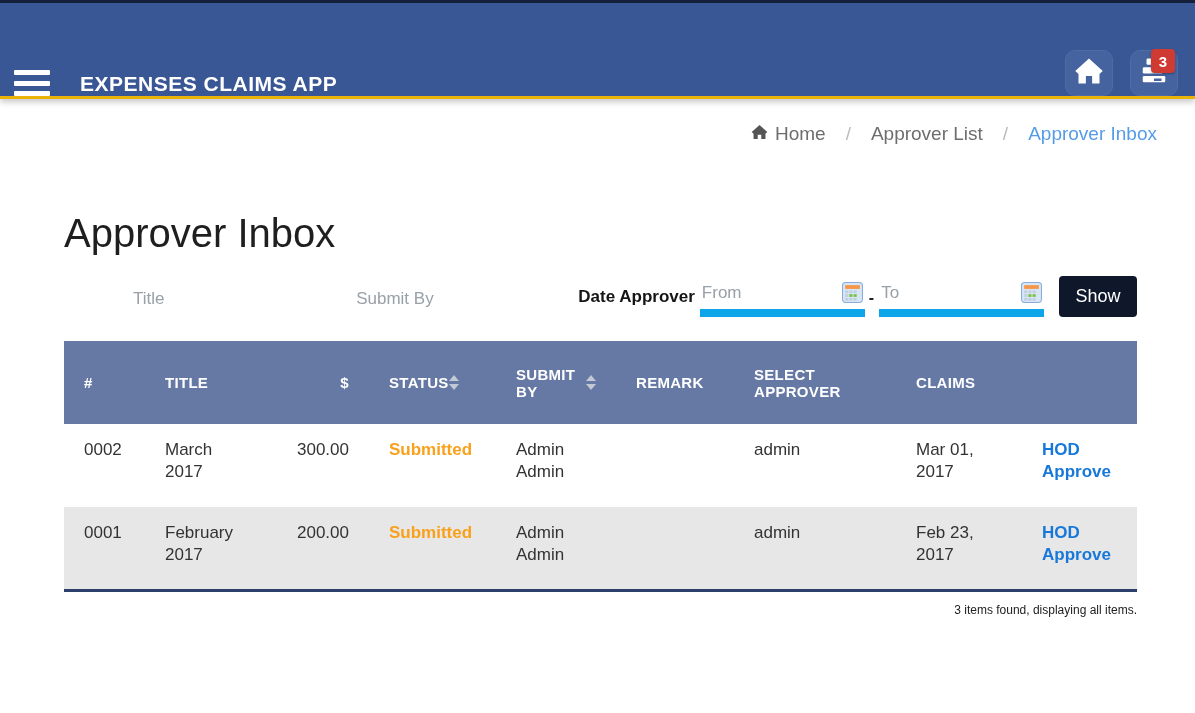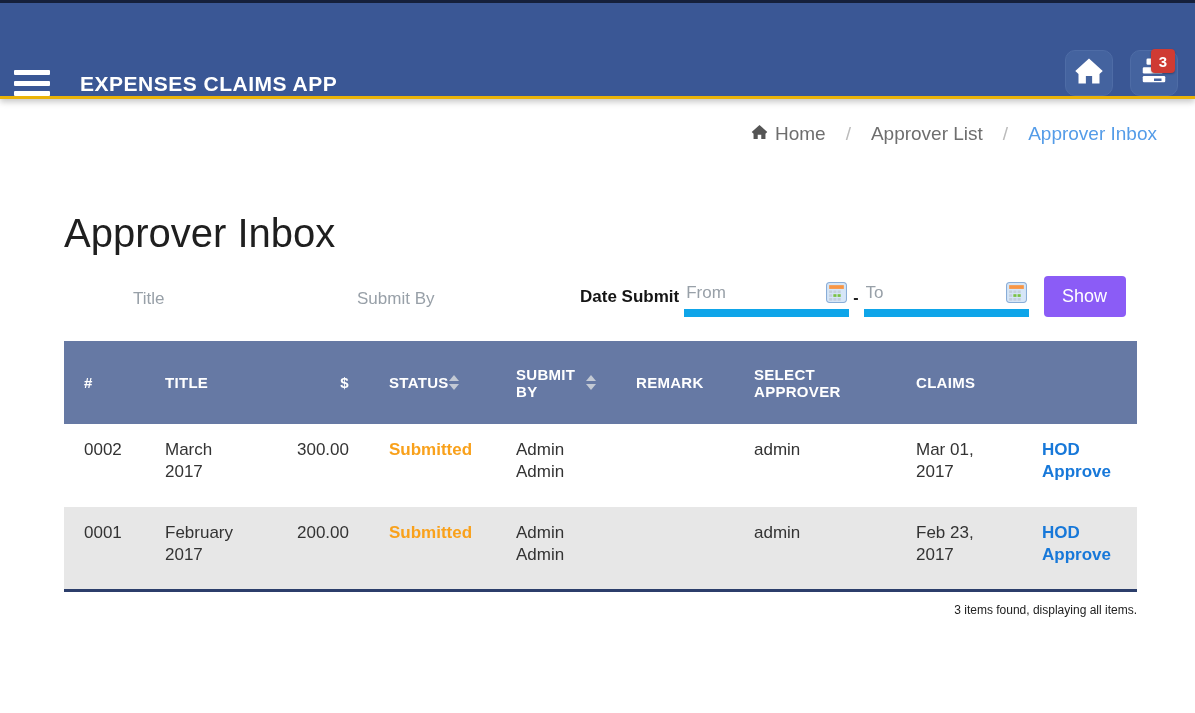--- a/index.html
+++ b/index.html
@@ -43,21 +43,21 @@
   .filters input::placeholder { color: #98a0a8; }
   .text-field { width: 208px; border-bottom: 2px solid #35507e; padding: 8px 2px; }
   .gap16 { width: 16px; } .gap17 { width: 17px; }
   .date-label { font-size: 17px; font-weight: bold; color: #151515; padding: 0 5px 10px 0;
     white-space: nowrap; }
   .date-field { display: flex; align-items: center; width: 165px;
     border-bottom: 8px solid #0ea5e9; padding: 6px 2px; }
   .date-field input { flex: 1; min-width: 0; }
   .cal-icon { width: 21px; height: 21px; cursor: pointer; flex: none; }
   .range-sep { font-weight: bold; color: #222; padding: 0 5px 10px 4px; }
-  .show-btn { width: 82px; height: 41px; margin-left: 15px; background: #8b5cf6; color: #fff;
+  .show-btn { width: 82px; height: 41px; margin-left: 15px; background: #0f172a; color: #fff;
     border: none; border-radius: 4px; font-size: 18px; cursor: pointer;
     font-family: "Liberation Sans", sans-serif; }
 
   
   table.inbox { width: 1073px; border-collapse: collapse; table-layout: fixed;
     border-bottom: 3px solid #2c3e6b; }
   thead th { background: #6679a4; color: #fff; font-size: 15px; font-weight: bold;
     text-align: left; height: 83px; padding: 10px 20px; vertical-align: middle;
     letter-spacing: 0.3px; }
   thead th.num { text-align: right; }
@@ -130,21 +130,21 @@
 </nav>
 
 <main class="content">
   <h1 class="page-title">Approver Inbox</h1>
 
   <div class="filters">
     <input class="text-field" type="text" placeholder="Title" style="">
     <div class="gap16"></div>
     <input class="text-field" type="text" placeholder="Submit By" style="">
     <div class="gap17"></div>
-    <span class="date-label">Date Submit</span>
+    <span class="date-label">Date Approver</span>
     <div class="date-field">
       <input type="text" placeholder="From" style="">
       <span class="cal-icon">
         <svg width="21" height="21" viewBox="0 0 20 20">
           <rect x="0.5" y="0.5" width="19" height="19" rx="3" fill="#d6e6f7" stroke="#89add8"></rect>
           <rect x="3" y="3" width="14" height="3.6" fill="#f79646"></rect>
           <rect x="3" y="8" width="3" height="2.6" fill="#c4cfdd"></rect>
             <rect x="7" y="8" width="3" height="2.6" fill="#c4cfdd"></rect>
           <rect x="11" y="8" width="3" height="2.6" fill="#c4cfdd"></rect>
             <rect x="3" y="11.6" width="3" height="2.6" fill="#c4cfdd"></rect>

